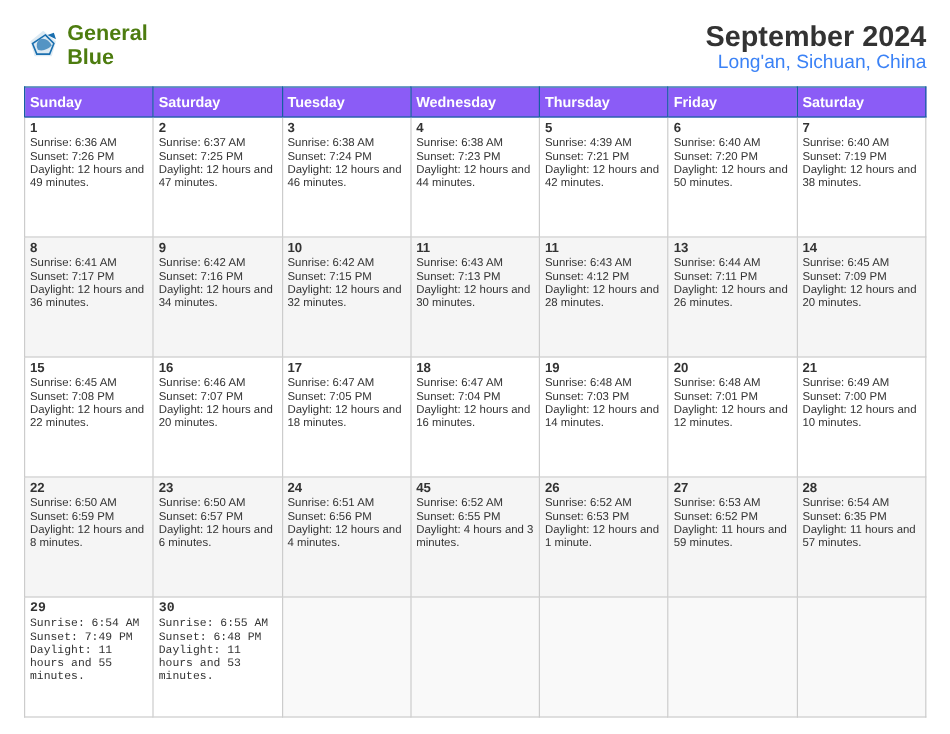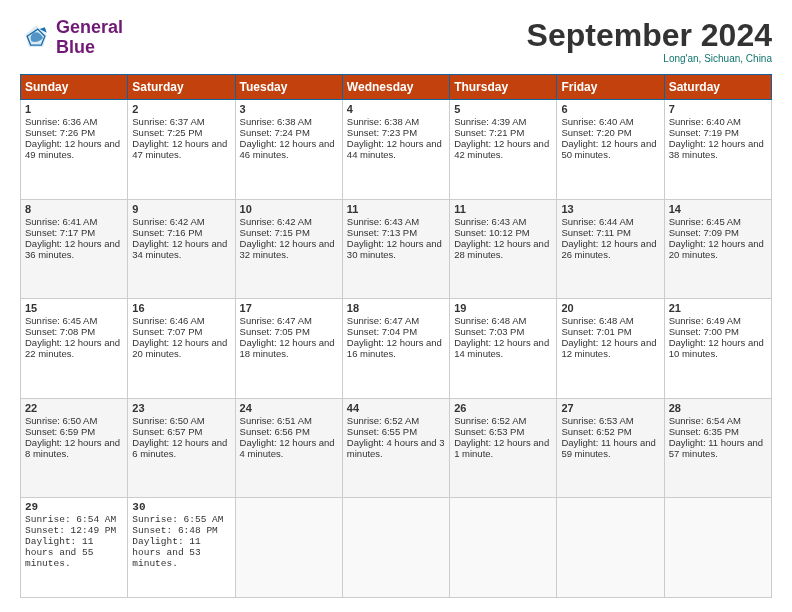--- a/index.html
+++ b/index.html
@@ -28,48 +28,48 @@
       align-items: center;
       gap: 4px;
     }
     .logo-text {
       font-size: 18px;
       font-weight: bold;
       color: #333;
       line-height: 1.1;
     }
     .logo-text span {
-      color: #701a75;
+      color: #4d7c0f;
     }
     .logo-icon {
       width: 32px;
       height: 32px;
     }
     .title-block {
       text-align: right;
     }
     .main-title {
-      font-size: 32px;
+      font-size: 24px;
       font-weight: bold;
       color: #333;
       line-height: 1.1;
     }
     .subtitle {
-      font-size: 10px;
-      color: #0f766e;
+      font-size: 16px;
+      color: #3b82f6;
     }
     .calendar {
       flex: 1;
       border: 1px solid #ccc;
       border-collapse: collapse;
       width: 100%;
       table-layout: fixed;
     }
     .calendar thead tr th {
-      background-color: #c2410c;
+      background-color: #8b5cf6;
       color: #fff;
       font-size: 12px;
       font-weight: bold;
       padding: 5px 4px;
       text-align: left;
       border: 1px solid #1560a0;
     }
     .calendar tbody tr td {
       border: 1px solid #ccc;
       vertical-align: top;
@@ -198,21 +198,21 @@
       </td>
           <td>
         <span class="day-num">11</span>
         <span>Sunrise: 6:43 AM</span><br>
         <span>Sunset: 7:13 PM</span><br>
         <span>Daylight: 12 hours and 30 minutes.</span>
       </td>
           <td>
         <span class="day-num">11</span>
         <span>Sunrise: 6:43 AM</span><br>
-        <span>Sunset: 10:12 PM</span><br>
+        <span>Sunset: 4:12 PM</span><br>
         <span>Daylight: 12 hours and 28 minutes.</span>
       </td>
           <td>
         <span class="day-num">13</span>
         <span>Sunrise: 6:44 AM</span><br>
         <span>Sunset: 7:11 PM</span><br>
         <span>Daylight: 12 hours and 26 minutes.</span>
       </td>
           <td>
         <span class="day-num">14</span>
@@ -278,21 +278,21 @@
         <span>Sunset: 6:57 PM</span><br>
         <span>Daylight: 12 hours and 6 minutes.</span>
       </td>
           <td>
         <span class="day-num">24</span>
         <span>Sunrise: 6:51 AM</span><br>
         <span>Sunset: 6:56 PM</span><br>
         <span>Daylight: 12 hours and 4 minutes.</span>
       </td>
           <td>
-        <span class="day-num">44</span>
+        <span class="day-num">45</span>
         <span>Sunrise: 6:52 AM</span><br>
         <span>Sunset: 6:55 PM</span><br>
         <span>Daylight: 4 hours and 3 minutes.</span>
       </td>
           <td>
         <span class="day-num">26</span>
         <span>Sunrise: 6:52 AM</span><br>
         <span>Sunset: 6:53 PM</span><br>
         <span>Daylight: 12 hours and 1 minute.</span>
       </td>
@@ -306,21 +306,21 @@
         <span class="day-num">28</span>
         <span>Sunrise: 6:54 AM</span><br>
         <span>Sunset: 6:35 PM</span><br>
         <span>Daylight: 11 hours and 57 minutes.</span>
       </td>
         </tr>
         <tr class="last-row">
           <td>
         <span class="day-num">29</span>
         <span>Sunrise: 6:54 AM</span><br>
-        <span>Sunset: 12:49 PM</span><br>
+        <span>Sunset: 7:49 PM</span><br>
         <span>Daylight: 11 hours and 55 minutes.</span>
       </td>
           <td>
         <span class="day-num">30</span>
         <span>Sunrise: 6:55 AM</span><br>
         <span>Sunset: 6:48 PM</span><br>
         <span>Daylight: 11 hours and 53 minutes.</span>
       </td>
           <td class="empty-cell"></td>
           <td class="empty-cell"></td>

